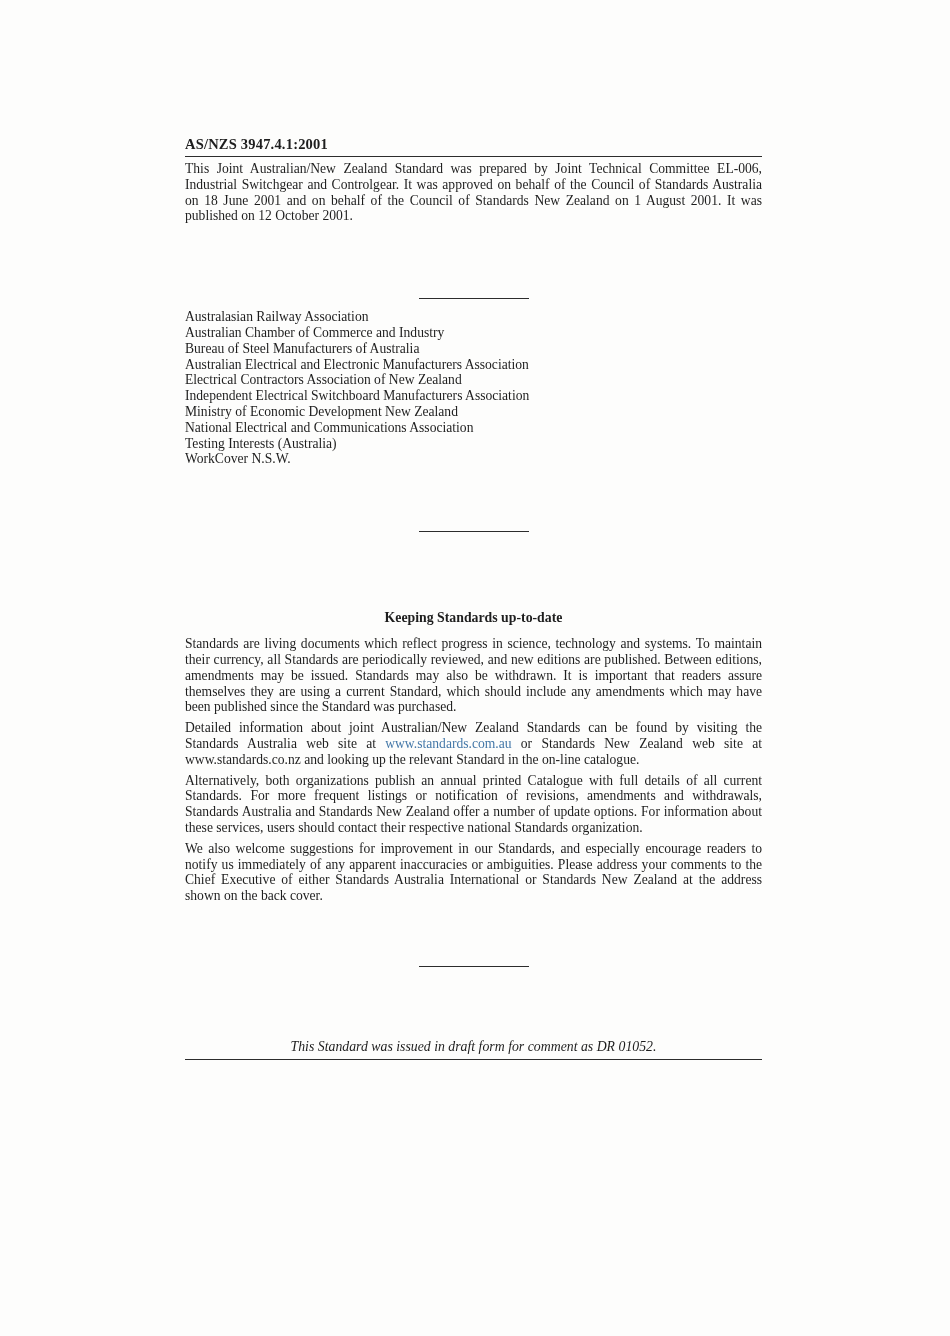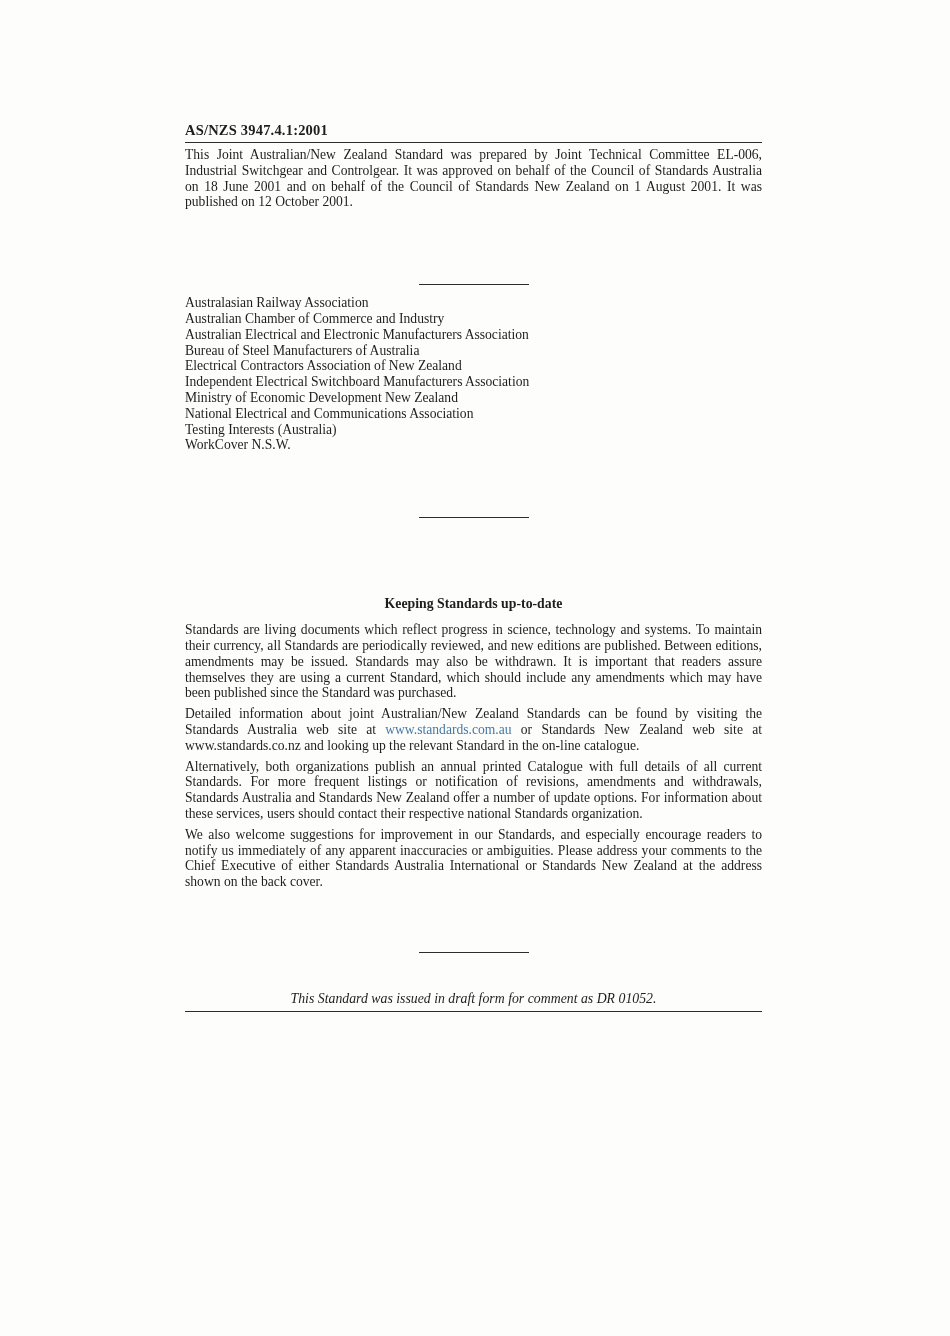--- a/index.html
+++ b/index.html
@@ -8,21 +8,21 @@
     width: 950px;
     height: 1336px;
     background: #fdfdfc;
     font-family: "Liberation Serif", serif;
     color: #1e1e1e;
     overflow: hidden;
   }
   .content {
     position: absolute;
     left: 185px;
-    top: 122px;
+    top: 136px;
     width: 577px;
   }
   .std-title {
     font-weight: bold;
     font-size: 14.5px;
     letter-spacing: 0.2px;
     line-height: 16px;
   }
   .header-rule {
     border-bottom: 1.5px solid #2c2c2c;
@@ -56,21 +56,21 @@
     text-align: center;
     font-weight: bold;
     font-size: 13.8px;
     line-height: 16px;
   }
   .keeping-p1 { margin-top: 10px; }
   a.link {
     text-decoration: none;
     cursor: pointer;
   }
-  .footer { margin-top: 38px; }
+  .footer { margin-top: 72px; }
   .draft-note {
     font-style: italic;
     text-align: center;
     font-size: 13.8px;
     line-height: 16px;
   }
   .footer-rule {
     border-bottom: 1.5px solid #2c2c2c;
     margin-top: 4px;
   }
@@ -86,22 +86,22 @@
       <div class="header-rule"></div>
       <p class="intro">This Joint Australian/New Zealand Standard was prepared by Joint Technical Committee EL-006, Industrial Switchgear and Controlgear. It was approved on behalf of the Council of Standards Australia on 18 June 2001 and on behalf of the Council of Standards New Zealand on 1 August 2001. It was published on 12 October 2001.</p>
     </div>
 
     <div class="divider divider-1"></div>
 
 
     <div class="members">
         <div class="member">Australasian Railway Association</div>
         <div class="member">Australian Chamber of Commerce and Industry</div>
+        <div class="member">Bureau of Steel Manufacturers of Australia</div>
         <div class="member">Australian Electrical and Electronic Manufacturers Association</div>
-        <div class="member">Bureau of Steel Manufacturers of Australia</div>
         <div class="member">Electrical Contractors Association of New Zealand</div>
         <div class="member">Independent Electrical Switchboard Manufacturers Association</div>
         <div class="member">Ministry of Economic Development New Zealand</div>
         <div class="member">National Electrical and Communications Association</div>
         <div class="member">Testing Interests (Australia)</div>
         <div class="member">WorkCover N.S.W.</div>
       </div>
 
     <div class="divider divider-2"></div>
 

